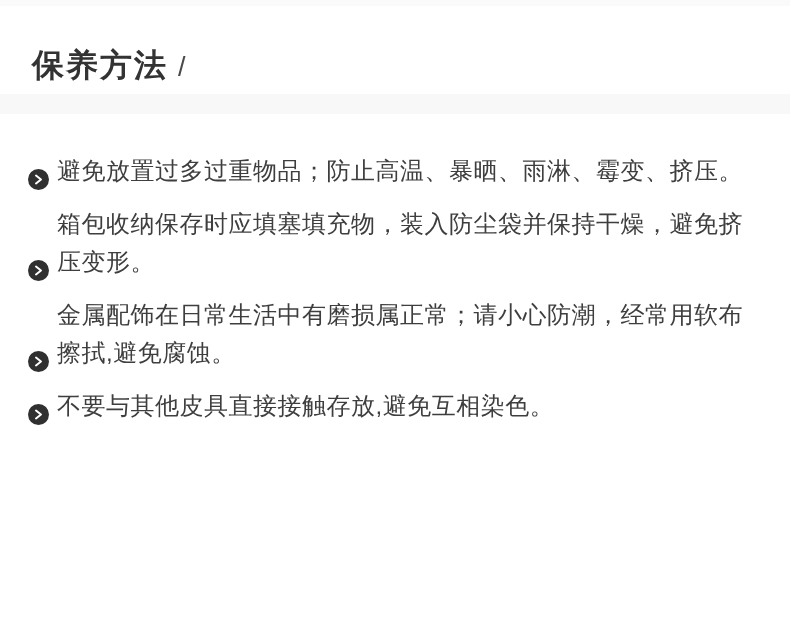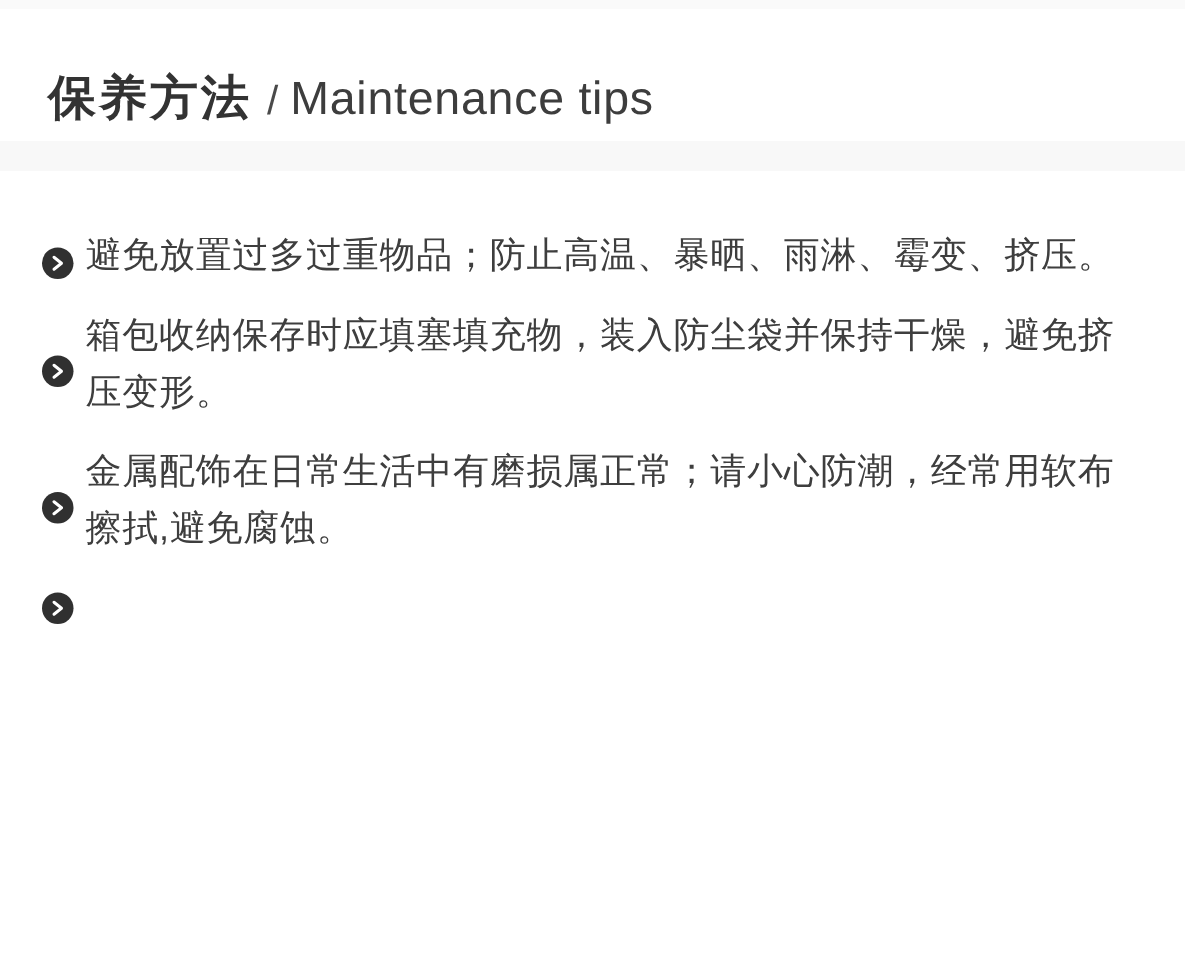--- a/index.html
+++ b/index.html
@@ -66,21 +66,21 @@
   }
   .tips-list {
     position: absolute;
     top: 152px;
     left: 28px;
     width: 736px;
     list-style: none;
   }
   .tip-item {
     display: flex;
-    align-items: center;
+    align-items: flex-end;
     margin-bottom: 15px;
   }
   .bullet {
     flex: 0 0 auto;
     width: 21px;
     height: 21px;
     border-radius: 50%;
     background: var(--bullet-bg);
     margin-top: 8px;
     margin-right: 8px;
@@ -100,21 +100,20 @@
 </head>
 <body>
 
 <div class="page">
 
   <div class="top-strip"></div>
 
   <div class="section-header">
     <span class="title-zh">保养方法</span>
     <span class="title-sep">/</span>
-    <span class="title-en">Maintenance tips</span>
   </div>
 
   <div class="divider-band"></div>
 
   <ul class="tips-list">
     <li class="tip-item">
       <span class="bullet">
         <svg width="13" height="13" viewBox="0 0 13 13">
             <polyline points="4,2.5 9,6.5 4,10.5" fill="none" stroke="#ffffff" stroke-width="2" stroke-linecap="round" stroke-linejoin="round"></polyline>
           </svg>
@@ -136,16 +135,17 @@
           </svg>
       </span>
       <span class="tip-text">金属配饰在日常生活中有磨损属正常；请小心防潮，经常用软布擦拭,避免腐蚀。</span>
     </li>
     <li class="tip-item">
       <span class="bullet">
         <svg width="13" height="13" viewBox="0 0 13 13">
             <polyline points="4,2.5 9,6.5 4,10.5" fill="none" stroke="#ffffff" stroke-width="2" stroke-linecap="round" stroke-linejoin="round"></polyline>
           </svg>
       </span>
+      <span class="tip-text">不要与其他皮具直接接触存放,避免互相染色。</span>
     </li>
   </ul>
 
 </div>
 
 </body></html>

